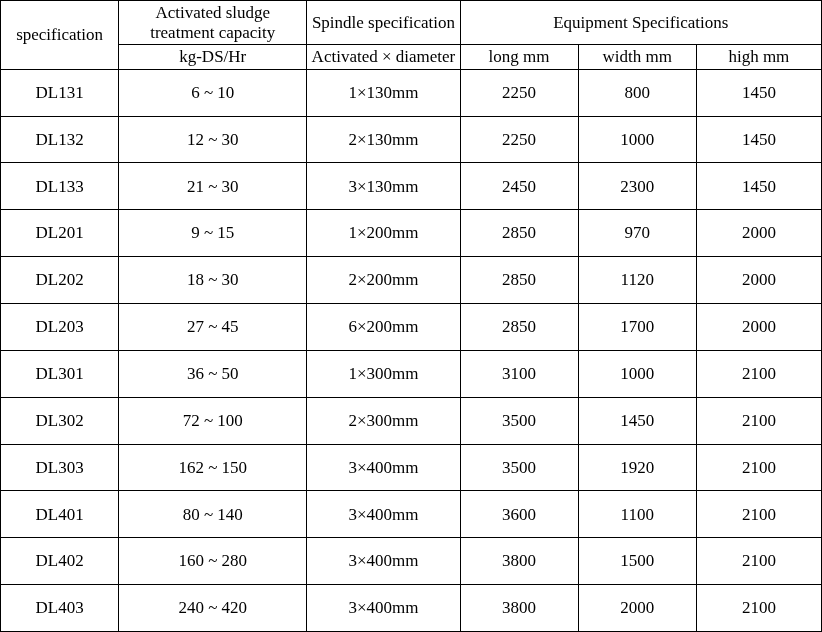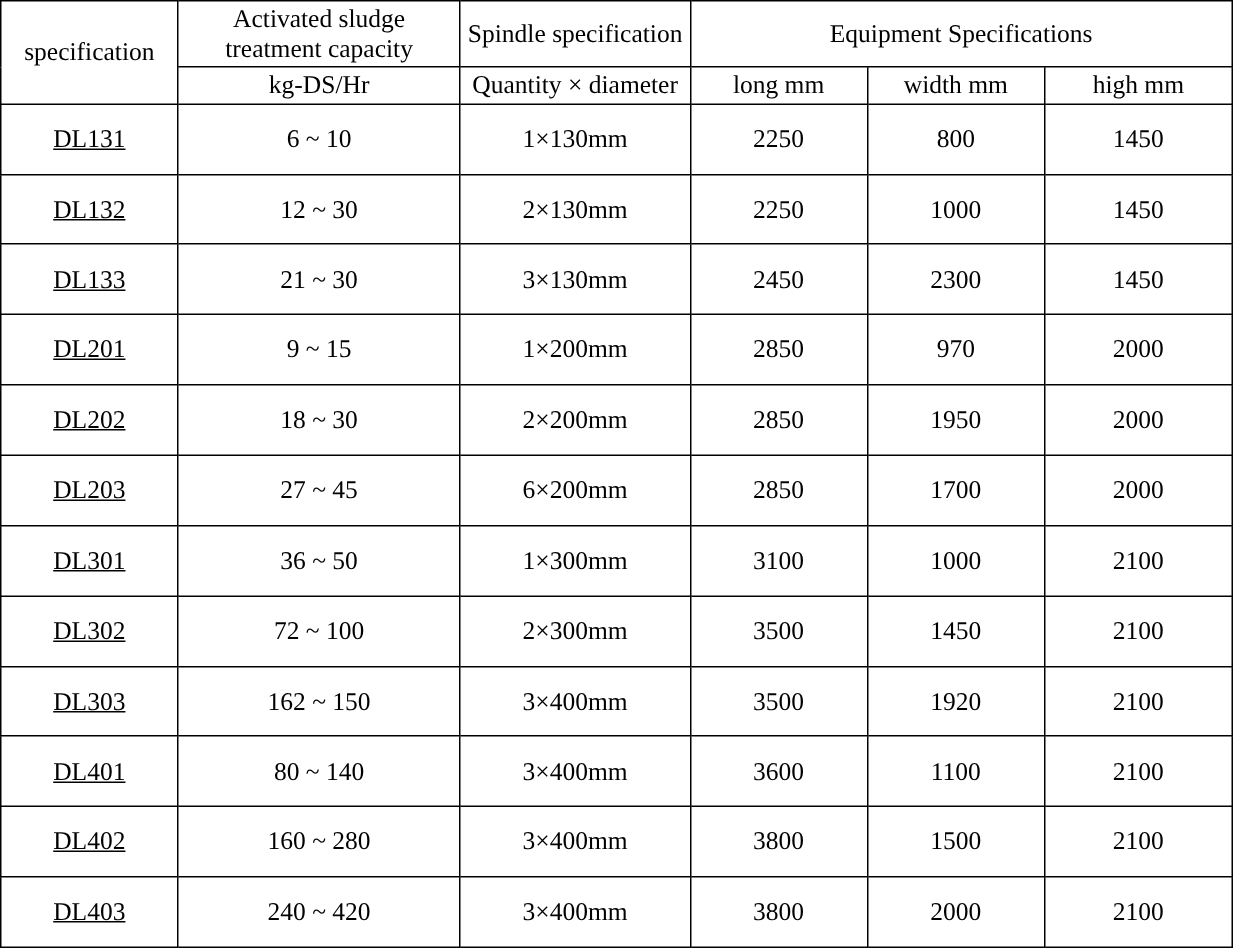--- a/index.html
+++ b/index.html
@@ -44,21 +44,20 @@
     font-size: 17px;
   }
   .hdr-top {
     font-size: 17px;
   }
   .hdr-sub {
     font-size: 17px;
   }
   .row-label {
     font-size: 18px;
-    text-decoration: underline;
   }
   .cell {
     font-size: 17px;
   }
   .two-line {
     white-space: normal;
   }
 </style>
 </head>
 <body>
@@ -74,21 +73,21 @@
   </colgroup>
   <thead>
     <tr>
       <th rowspan="2" class="hdr-spec">specification</th>
       <th class="hdr-top two-line">Activated sludge treatment capacity</th>
       <th class="hdr-top two-line">Spindle specification</th>
       <th colspan="3" class="hdr-top">Equipment Specifications</th>
     </tr>
     <tr>
       <th class="hdr-sub">kg-DS/Hr</th>
-      <th class="hdr-sub two-line">Quantity × diameter</th>
+      <th class="hdr-sub two-line">Activated × diameter</th>
       <th class="hdr-sub">long mm</th>
       <th class="hdr-sub">width mm</th>
       <th class="hdr-sub">high mm</th>
     </tr>
   </thead>
   <tbody>
     <tr>
       <td class="row-label">DL131</td>
       <td class="cell">6 ~ 10</td>
       <td class="cell">1×130mm</td>
@@ -118,21 +117,21 @@
       <td class="cell">1×200mm</td>
       <td class="cell">2850</td>
       <td class="cell">970</td>
       <td class="cell">2000</td>
     </tr>
     <tr>
       <td class="row-label">DL202</td>
       <td class="cell">18 ~ 30</td>
       <td class="cell">2×200mm</td>
       <td class="cell">2850</td>
-      <td class="cell">1950</td>
+      <td class="cell">1120</td>
       <td class="cell">2000</td>
     </tr>
     <tr>
       <td class="row-label">DL203</td>
       <td class="cell">27 ~ 45</td>
       <td class="cell">6×200mm</td>
       <td class="cell">2850</td>
       <td class="cell">1700</td>
       <td class="cell">2000</td>
     </tr>

